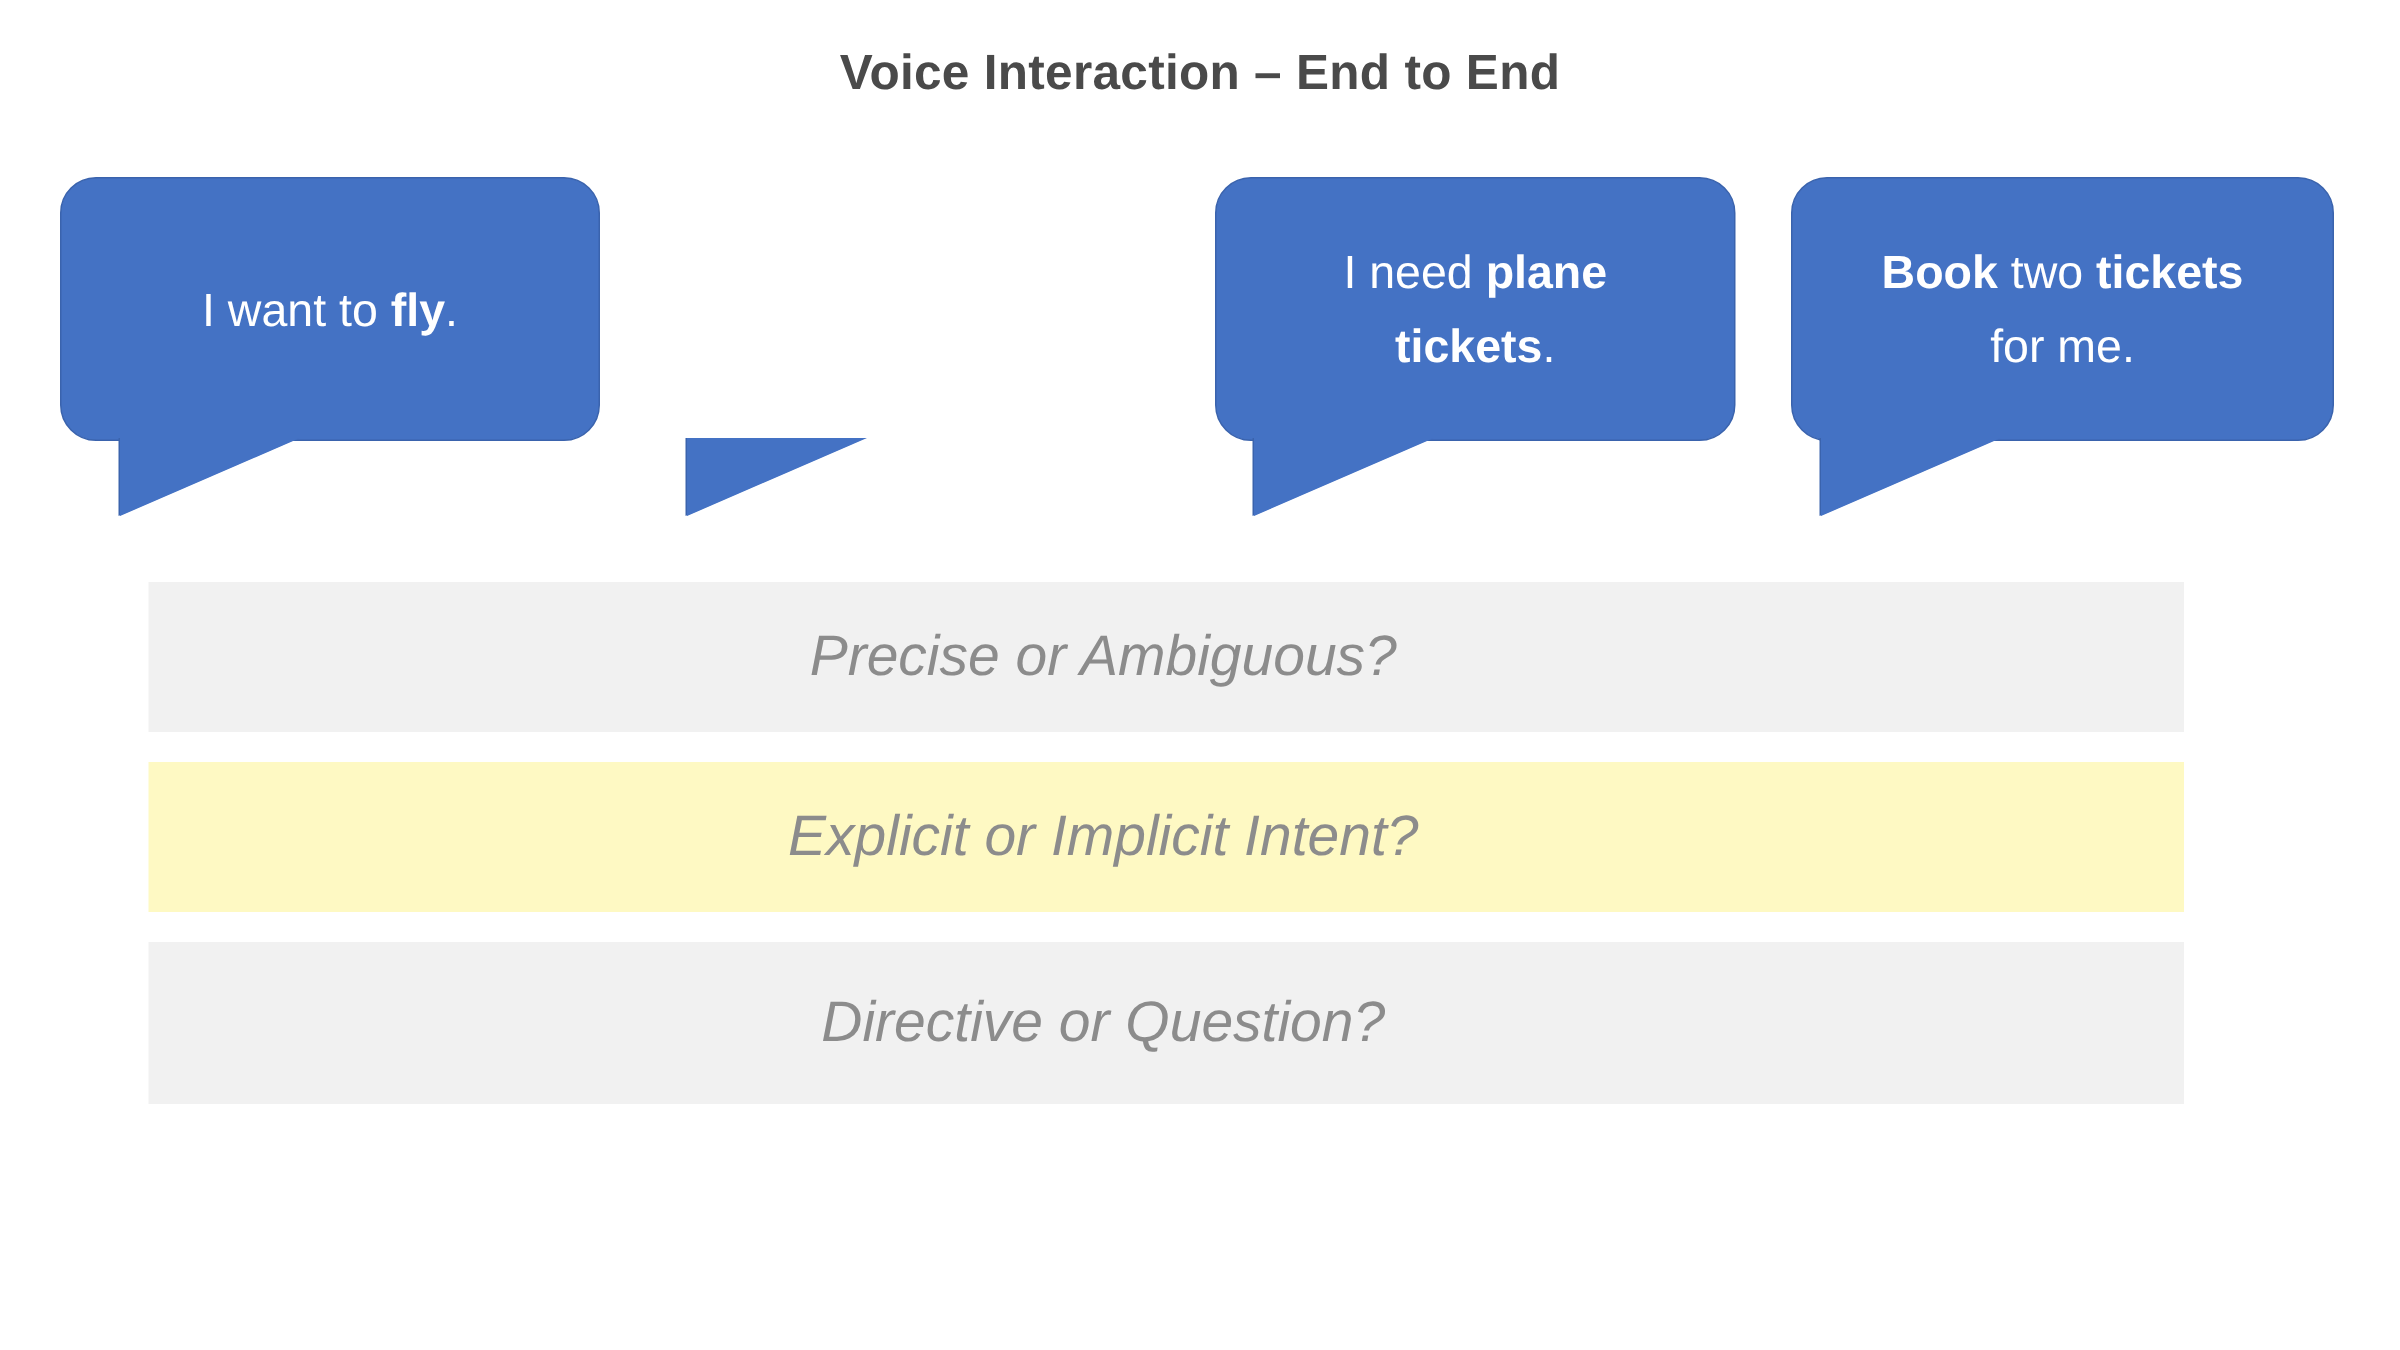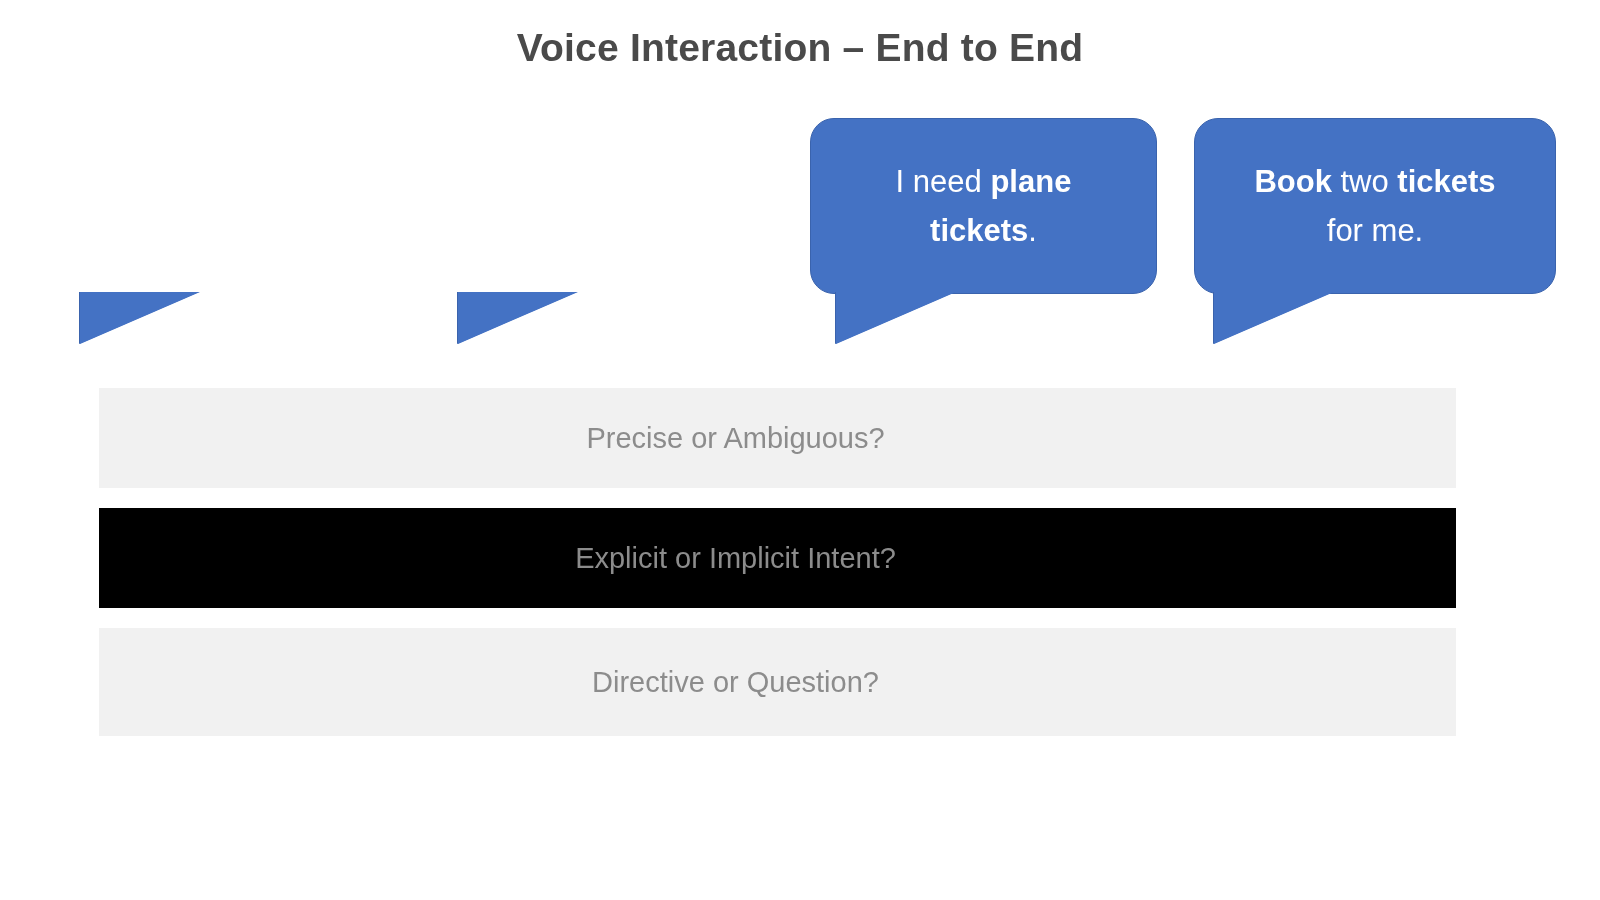--- a/index.html
+++ b/index.html
@@ -17,21 +17,21 @@
     -webkit-font-smoothing: antialiased;
   }
 
   
   .slide-title {
     position: absolute;
     left: 0;
     top: 26px;
     width: 1600px;
     text-align: center;
-    font-size: 39px;
+    font-size: 33px;
     font-weight: bold;
     color: #4a4a4a;
     letter-spacing: 0.2px;
     line-height: 44px;
     white-space: nowrap;
   }
 
   
   .bubble-row {
     position: absolute;
@@ -104,36 +104,40 @@
     display: flex;
     align-items: center;
     justify-content: center;
     margin-bottom: 20px;
   }
   .bar:last-child {
     height: 108px;
     margin-bottom: 0;
   }
   .bar-label {
-    font-size: 29px;
+    font-size: 38px;
     color: #8c8c8c;
     font-weight: 400;
     line-height: 44px;
     
     transform: translateX(-42px);
     white-space: nowrap;
+    font-style: italic;
   }
 </style>
 </head>
 <body style="background: rgb(255, 255, 255);">
 
 <div class="slide-title" style="color: rgb(74, 74, 74);">Voice Interaction – End to End</div>
 
 <div class="bubble-row">
 
+  <div class="bubble" id="bubble-0" style="background: rgb(68, 114, 196); border-color: rgb(58, 99, 173); color: rgb(255, 255, 255);">
+    <span class="txt"><span>I want to </span><b>fly</b><span>.</span></span>
+  </div>
   <div class="bubble-tail" id="tail-0" style="border-left-color: rgb(68, 114, 196);"></div>
 
   <div class="bubble-tail" id="tail-1" style="border-left-color: rgb(68, 114, 196);"></div>
 
   <div class="bubble" id="bubble-2" style="background: rgb(68, 114, 196); border-color: rgb(58, 99, 173); color: rgb(255, 255, 255);">
     <span class="txt"><span>I need </span><b>plane</b><br><b>tickets</b><span>.</span></span>
   </div>
   <div class="bubble-tail" id="tail-2" style="border-left-color: rgb(68, 114, 196);"></div>
 
   <div class="bubble" id="bubble-3" style="background: rgb(68, 114, 196); border-color: rgb(58, 99, 173); color: rgb(255, 255, 255); align-items: center;">
@@ -142,21 +146,21 @@
   <div class="bubble-tail" id="tail-3" style="border-left-color: rgb(68, 114, 196);"></div>
 
 </div>
 
 <div class="bars">
 
   <div class="bar" style="background: rgb(241, 241, 241);">
     <span class="bar-label" style="color: rgb(140, 140, 140);">Precise or Ambiguous?</span>
   </div>
 
-  <div class="bar" style="background: #000000;">
+  <div class="bar" style="background: #fef9c3;">
     <span class="bar-label" style="color: rgb(140, 140, 140);">Explicit or Implicit Intent?</span>
   </div>
 
   <div class="bar" style="background: rgb(241, 241, 241); margin-top: 17px;">
     <span class="bar-label" style="color: rgb(140, 140, 140);">Directive or Question?</span>
   </div>
 
 </div>
 
 </body></html>

